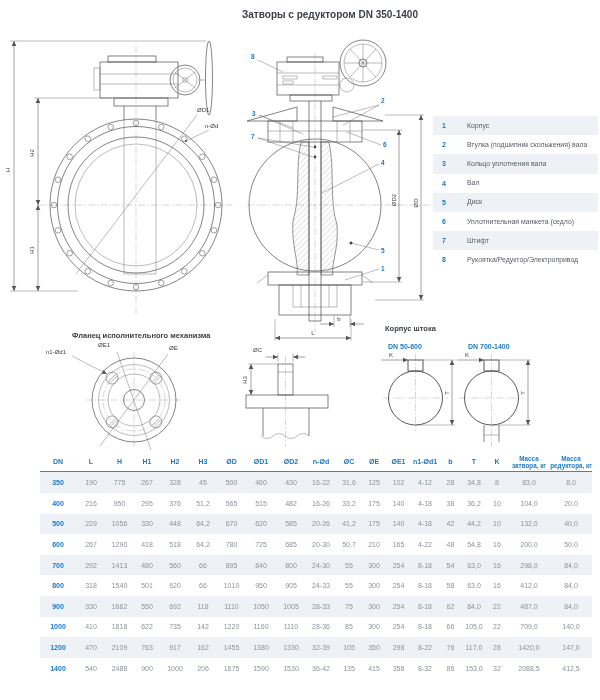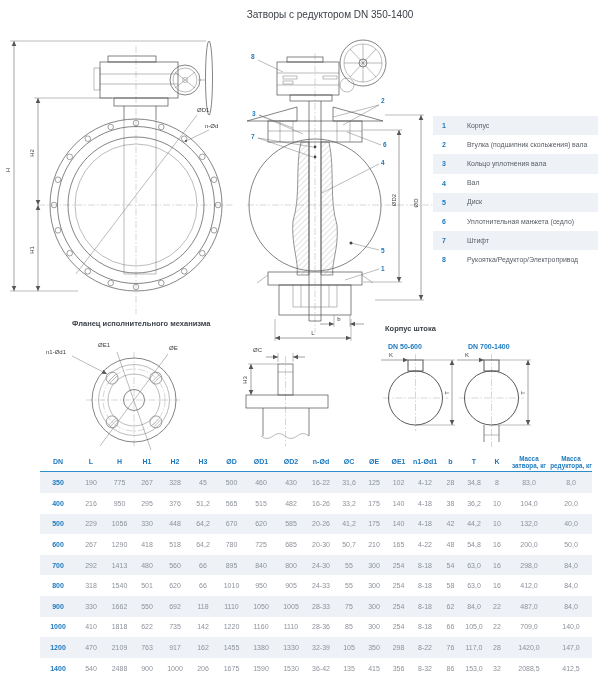--- a/index.html
+++ b/index.html
@@ -1,21 +1,21 @@
 <!DOCTYPE html>
 <html><head>
 <meta charset="utf-8">
 <style>
   html,body{margin:0;padding:0;}
   body{width:600px;height:700px;position:relative;background:#fff;
        font-family:"Liberation Sans",sans-serif;overflow:hidden;color:#3c4148;}
   .abs{position:absolute;}
-  #page-title{left:330px;top:9px;transform:translateX(-50%);font-size:10px;font-weight:normal;white-space:nowrap;color:#3c4148;}
+  #page-title{left:330px;top:9px;transform:translateX(-50%);font-size:10px;font-weight:bold;white-space:nowrap;color:#3c4148;}
   .sec-title{font-size:7.5px;font-weight:bold;color:#3c4148;white-space:nowrap;}
-  #flange-title{left:72px;top:319px;}
+  #flange-title{left:72px;top:331px;}
   #stem-title{left:385px;top:324px;}
   .dn-range{font-size:7px;font-weight:bold;color:#1d79be;white-space:nowrap;}
   #stem-range-1{left:388px;top:343px;}
   #stem-range-2{left:468px;top:343px;}
 
   
   #legend{left:433px;top:116px;width:165px;}
   .legend-row{display:flex;align-items:center;min-height:17.2px;padding:1px 0;}
   .legend-row.stripe{background:#eef1f6;}
   .legend-num{width:25px;padding-left:9px;font-size:7px;font-weight:bold;color:#1d79be;flex:none;}

